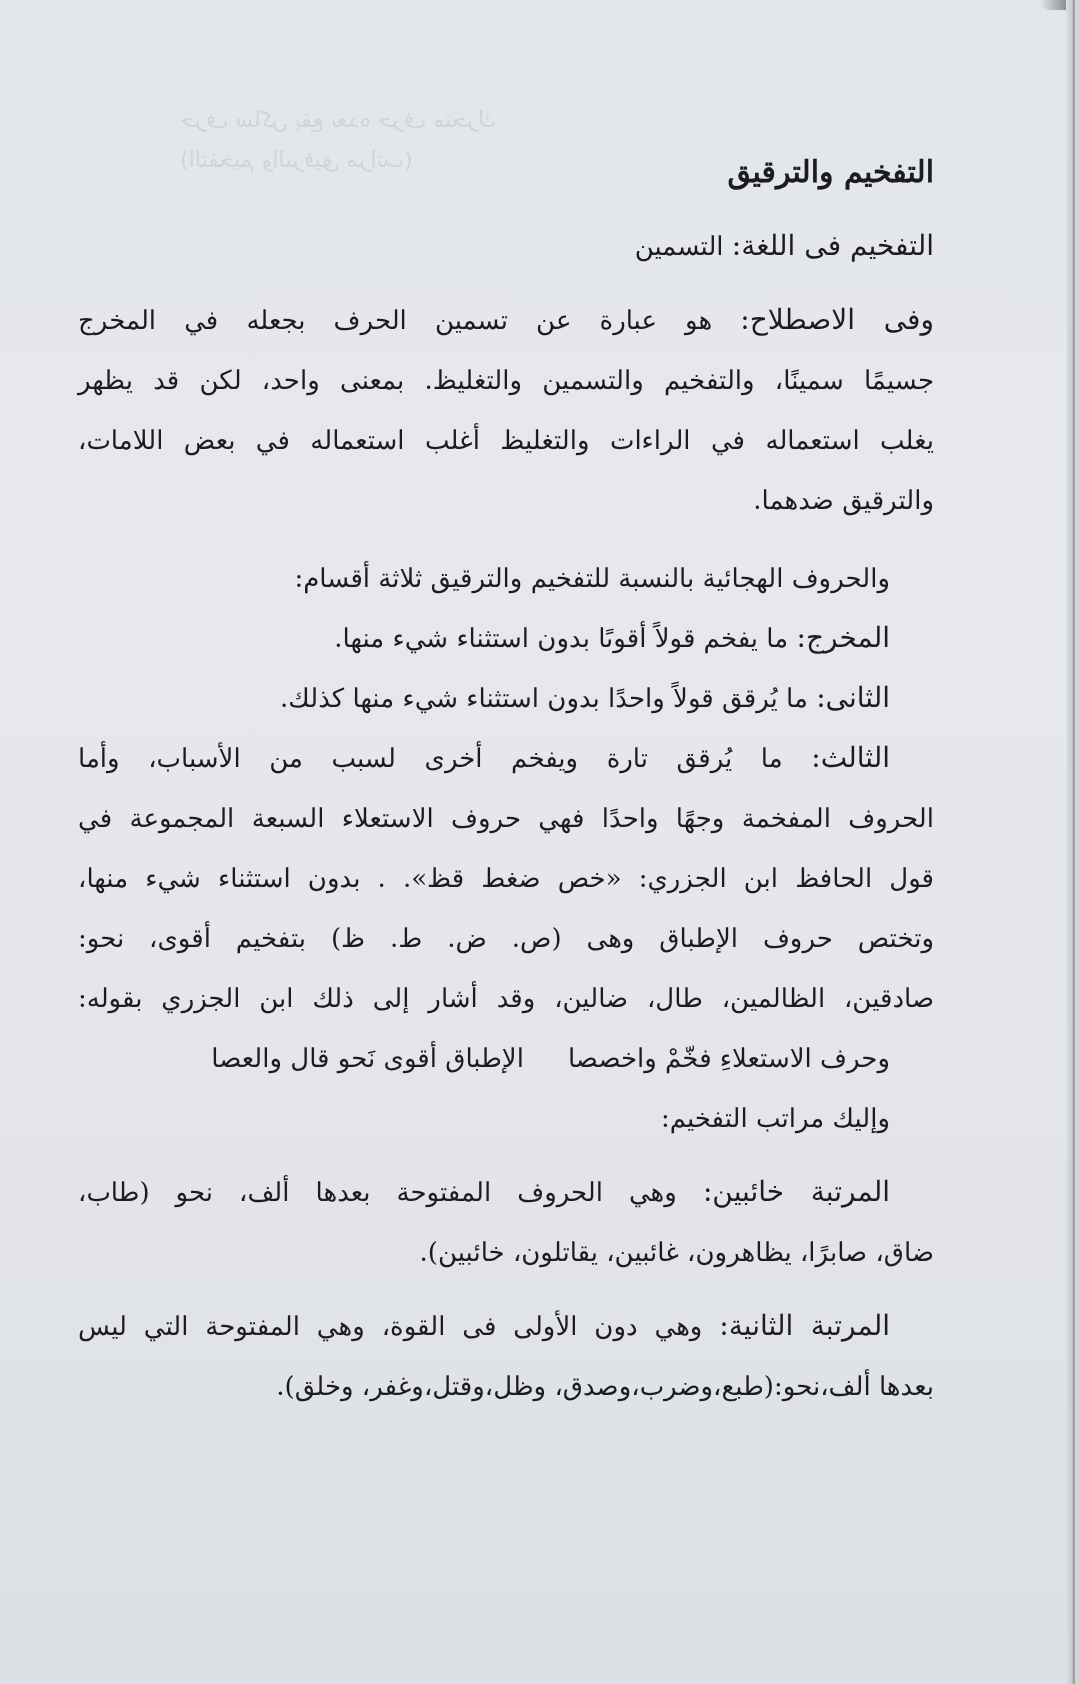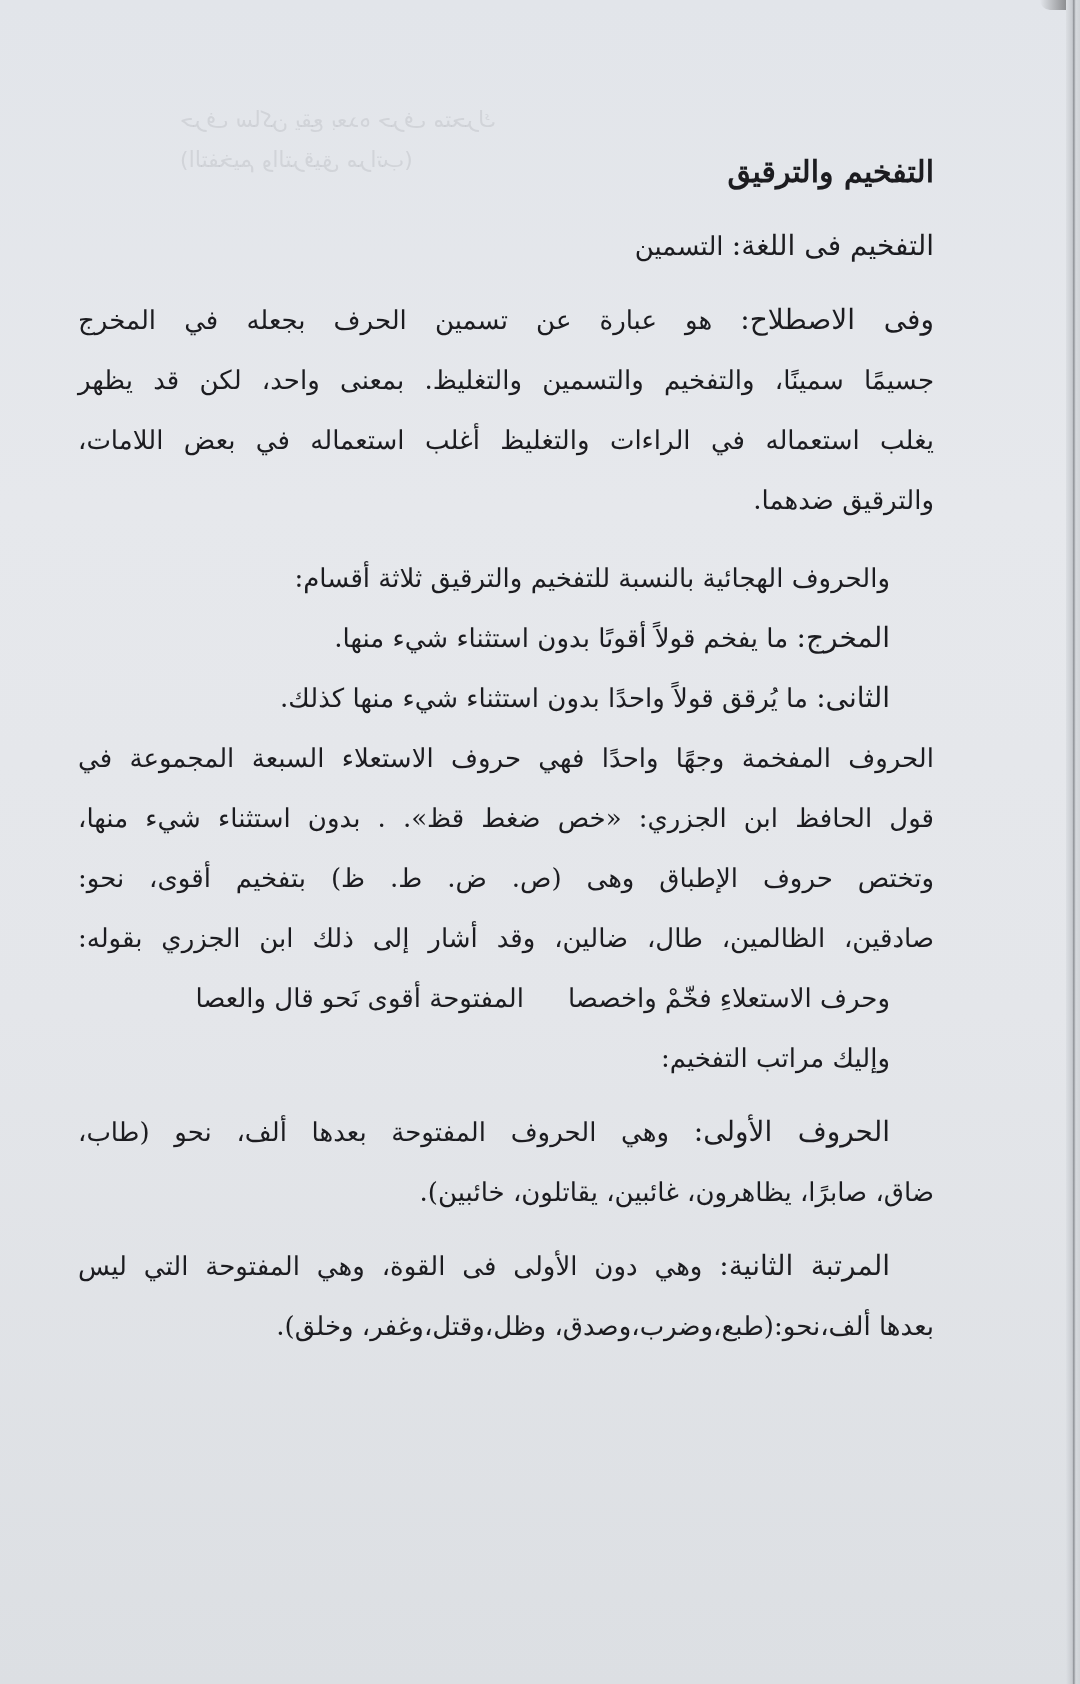--- a/index.html
+++ b/index.html
@@ -120,36 +120,40 @@
     <div class="para-gap" style="margin-top:18px;">
       <div class="line last indent">والحروف الهجائية بالنسبة للتفخيم والترقيق ثلاثة أقسام:</div>
       <div class="line last indent">
         <span class="bold">المخرج:</span>
         <span>ما يفخم قولاً أقوىًا بدون استثناء شيء منها.</span>
       </div>
       <div class="line last indent">
         <span class="bold">الثانى:</span>
         <span>ما يُرقق قولاً واحدًا بدون استثناء شيء منها كذلك.</span>
       </div>
+      <div class="line indent">
+        <span class="bold">الثالث:</span>
+        <span>ما يُرقق تارة ويفخم أخرى لسبب من الأسباب، وأما</span>
+      </div>
       <div class="line">الحروف المفخمة وجهًا واحدًا فهي حروف الاستعلاء السبعة المجموعة في</div>
       <div class="line">قول الحافظ ابن الجزري: «خص ضغط قظ». . بدون استثناء شيء منها،</div>
       <div class="line">وتختص حروف الإطباق وهى (ص. ض. ط. ظ) بتفخيم أقوى، نحو:</div>
       <div class="line">صادقين، الظالمين، طال، ضالين، وقد أشار إلى ذلك ابن الجزري بقوله:</div>
     </div>
 
     <div class="verse">
       <span>وحرف الاستعلاءِ فخّمْ واخصصا</span>
-      <span>المفتوحة أقوى نَحو قال والعصا</span>
+      <span>الإطباق أقوى نَحو قال والعصا</span>
     </div>
 
     <div class="line last indent">وإليك مراتب التفخيم:</div>
 
     <div class="para-gap">
       <div class="line indent">
-        <span class="bold">الحروف الأولى:</span>
+        <span class="bold">المرتبة خائبين:</span>
         <span>وهي الحروف المفتوحة بعدها ألف، نحو (طاب،</span>
       </div>
       <div class="line last">ضاق، صابرًا، يظاهرون، غائبين، يقاتلون، خائبين).</div>
     </div>
 
     <div class="para-gap">
       <div class="line indent">
         <span class="bold">المرتبة الثانية:</span>
         <span>وهي دون الأولى فى القوة، وهي المفتوحة التي ليس</span>
       </div>

